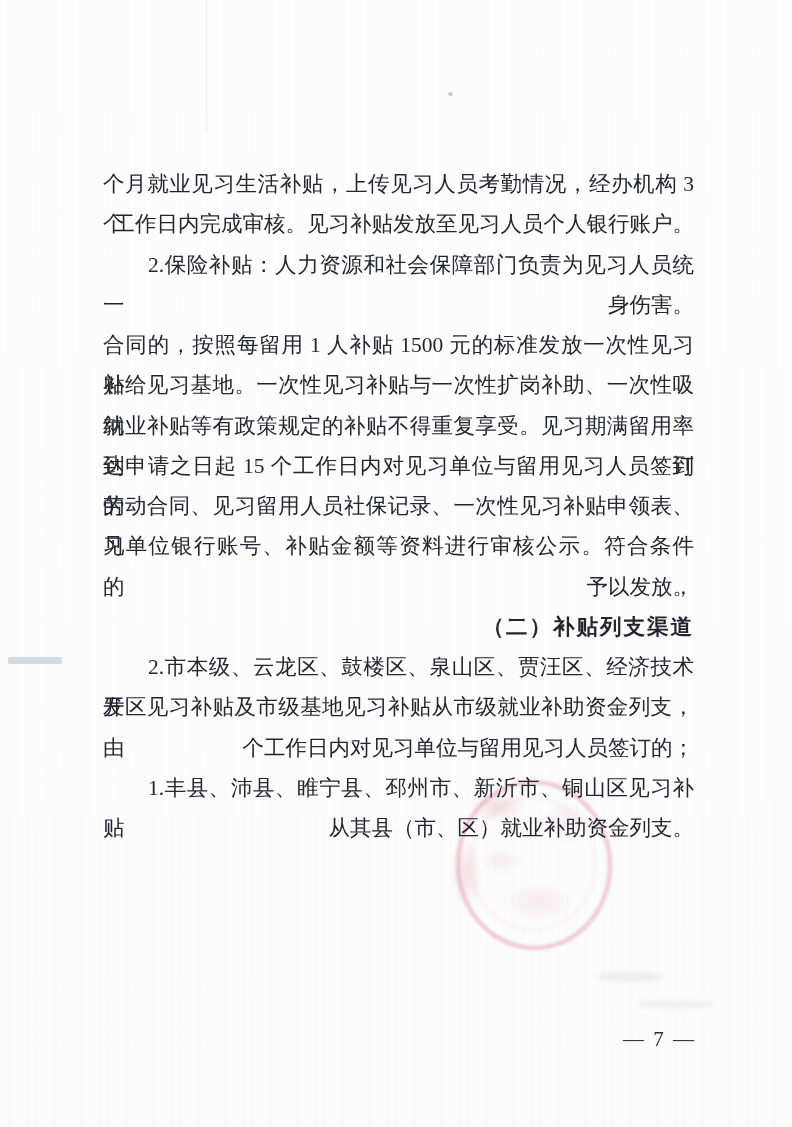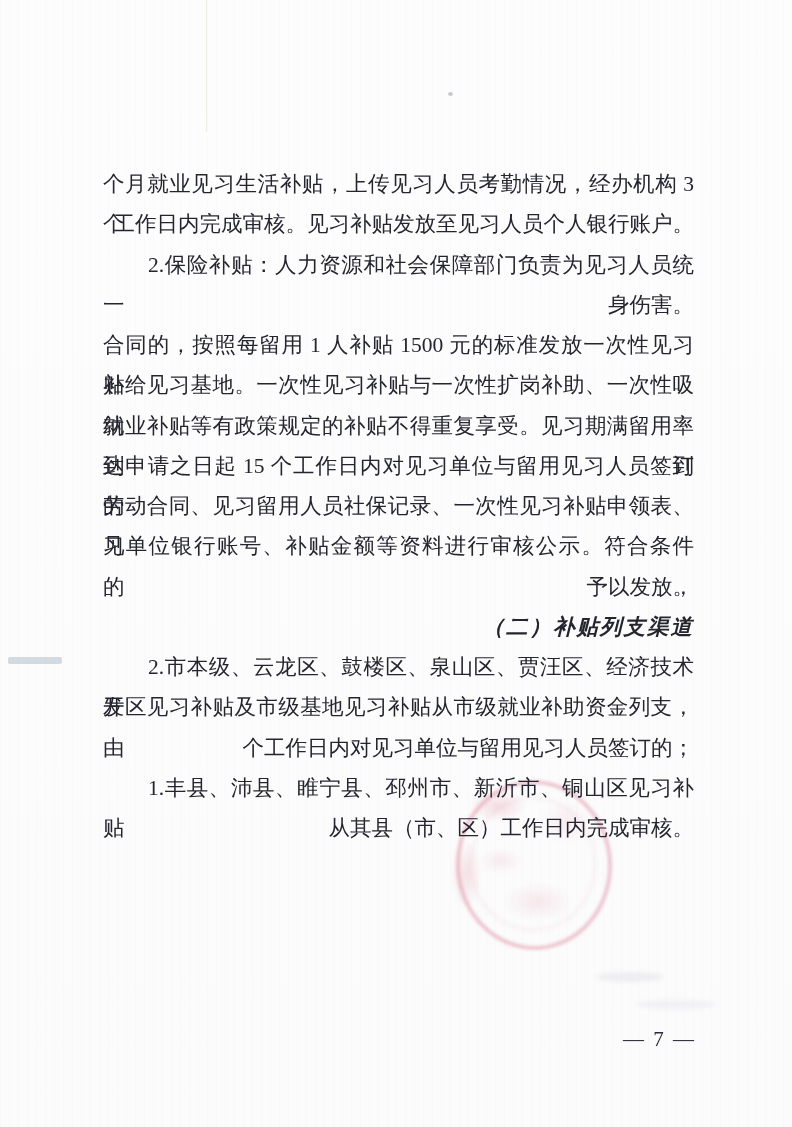--- a/index.html
+++ b/index.html
@@ -32,21 +32,21 @@
     text-align: right;
     white-space: nowrap;
   }
   .line.justify {
     white-space: normal;
     text-align: justify;
     text-align-last: justify;
     text-justify: inter-character;
   }
   .line.indent { text-indent: 45px; }
-  .line.bold { font-weight: 700; letter-spacing: 2px; font-style: italic; }
+  .line.bold { font-weight: 700; letter-spacing: 2px; }
   .page-number {
     position: absolute;
     top: 1027px;
     right: 96px;
     font-size: 21px;
     letter-spacing: 2px;
     color: #2a2a38;
   }
   
   .seal { position: absolute; left: 0; top: 0; pointer-events: none; }
@@ -120,21 +120,21 @@
       <div class="line justify">就业补贴等有政策规定的补贴不得重复享受。见习期满留用率达到</div>
       <div class="line justify">到申请之日起 15 个工作日内对见习单位与留用见习人员签订的</div>
       <div class="line justify">劳动合同、见习留用人员社保记录、一次性见习补贴申领表、见</div>
       <div class="line justify">习单位银行账号、补贴金额等资料进行审核公示。符合条件的，</div>
       <div class="line">予以发放。</div>
       <div class="line indent bold">（二）补贴列支渠道</div>
       <div class="line justify indent">2.市本级、云龙区、鼓楼区、泉山区、贾汪区、经济技术开</div>
       <div class="line justify">发区见习补贴及市级基地见习补贴从市级就业补助资金列支，由</div>
       <div class="line">个工作日内对见习单位与留用见习人员签订的；</div>
       <div class="line justify indent">1.丰县、沛县、睢宁县、邳州市、新沂市、铜山区见习补贴</div>
-      <div class="line">从其县（市、区）工作日内完成审核。</div>
+      <div class="line">从其县（市、区）就业补助资金列支。</div>
     </div>
 
   <div class="page-number">— 7 —</div>
 
   <div class="smudge s1"></div>
   <div class="smudge s2"></div>
   <div class="smudge s3"></div>
   <div class="speck"></div>
   <div class="fold-line"></div>
 

